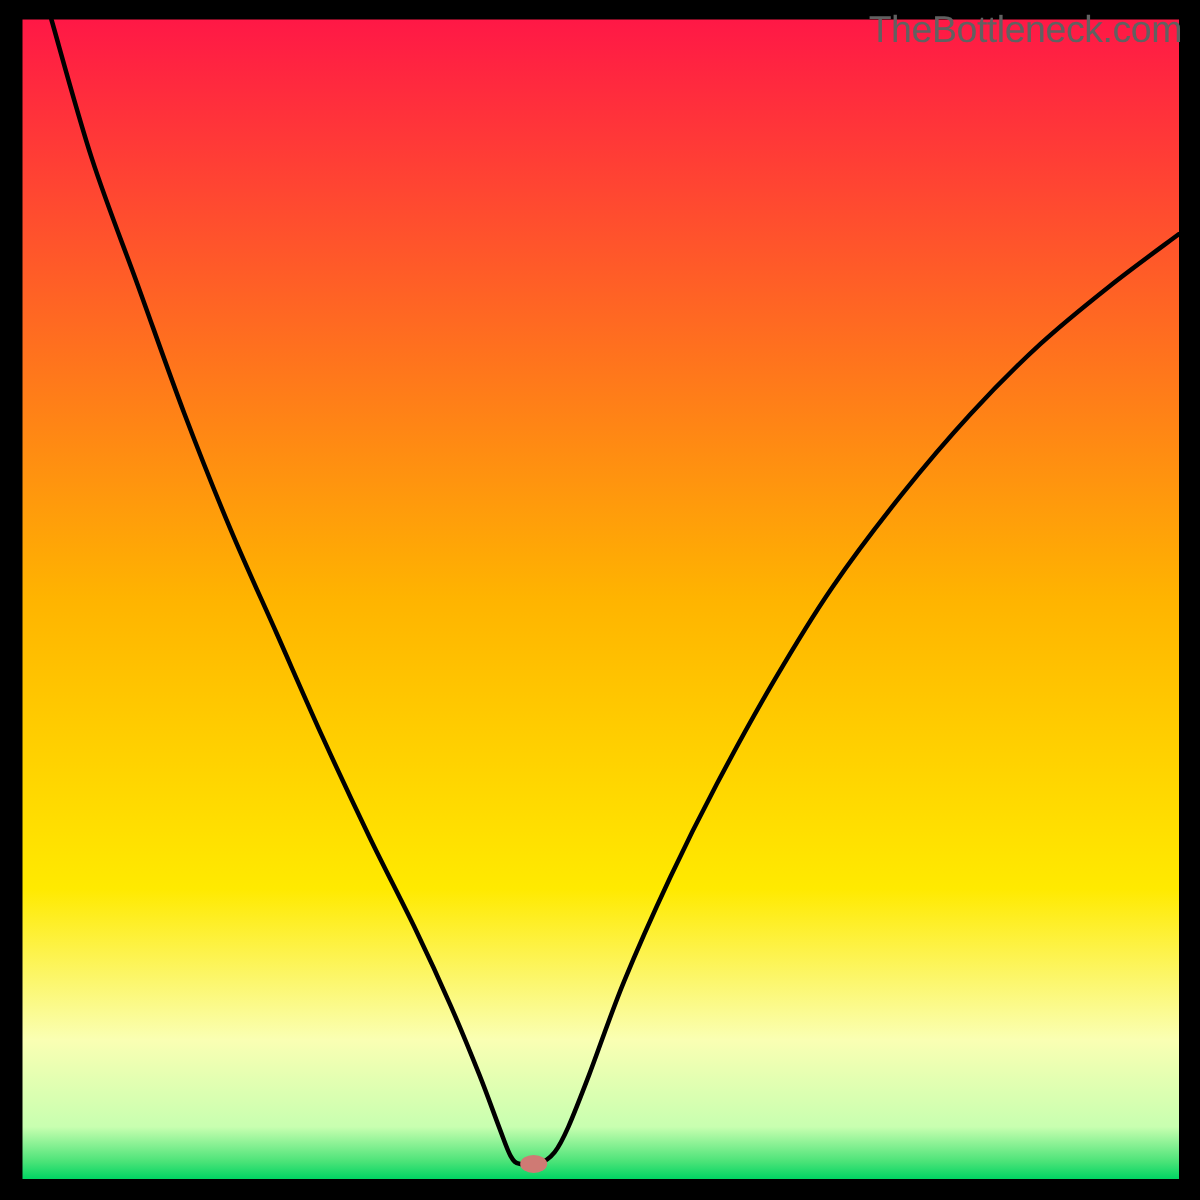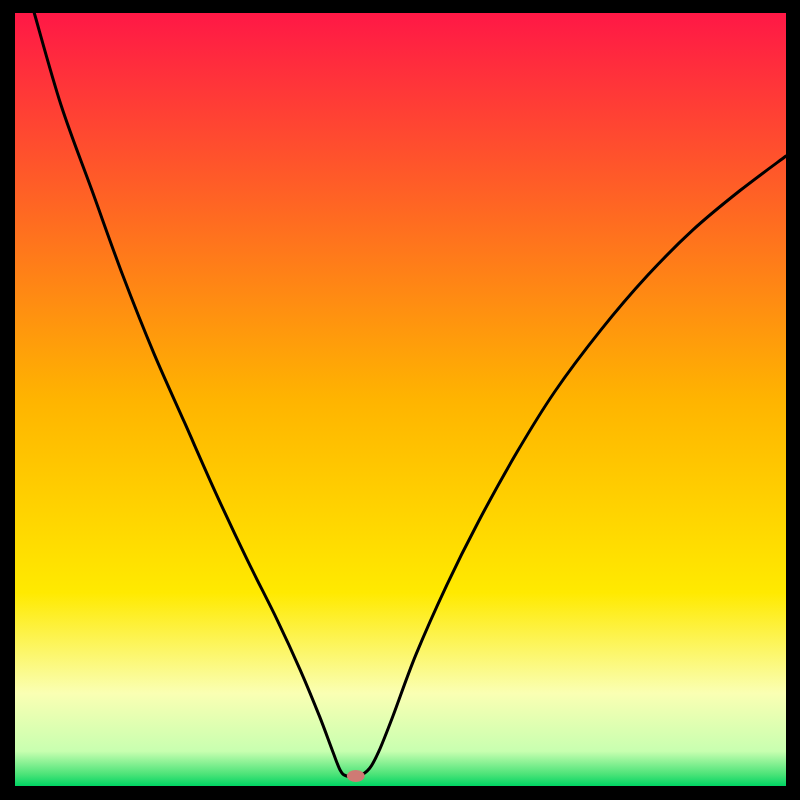--- a/index.html
+++ b/index.html
@@ -29,20 +29,21 @@
     z-index: 10;
   }
   svg {
     display: block;
   }
 </style>
 </head>
 <body>
 
 <div class="chart-container">
+  <div class="watermark">TheBottleneck.com</div>
   <svg id="chart-svg" width="800" height="800" viewBox="0 0 800 800">
     <defs>
       <linearGradient id="bg-grad" x1="0" y1="0" x2="0" y2="1">
           <stop offset="0%" stop-color="#ff1846"></stop>
           <stop offset="50%" stop-color="#ffb400"></stop>
           <stop offset="75%" stop-color="#ffea00"></stop>
           <stop offset="88%" stop-color="#faffb3"></stop>
           <stop offset="95.5%" stop-color="#c8ffb0"></stop>
           <stop offset="98.5%" stop-color="#4be378"></stop>
           <stop offset="100%" stop-color="#00d463"></stop>

